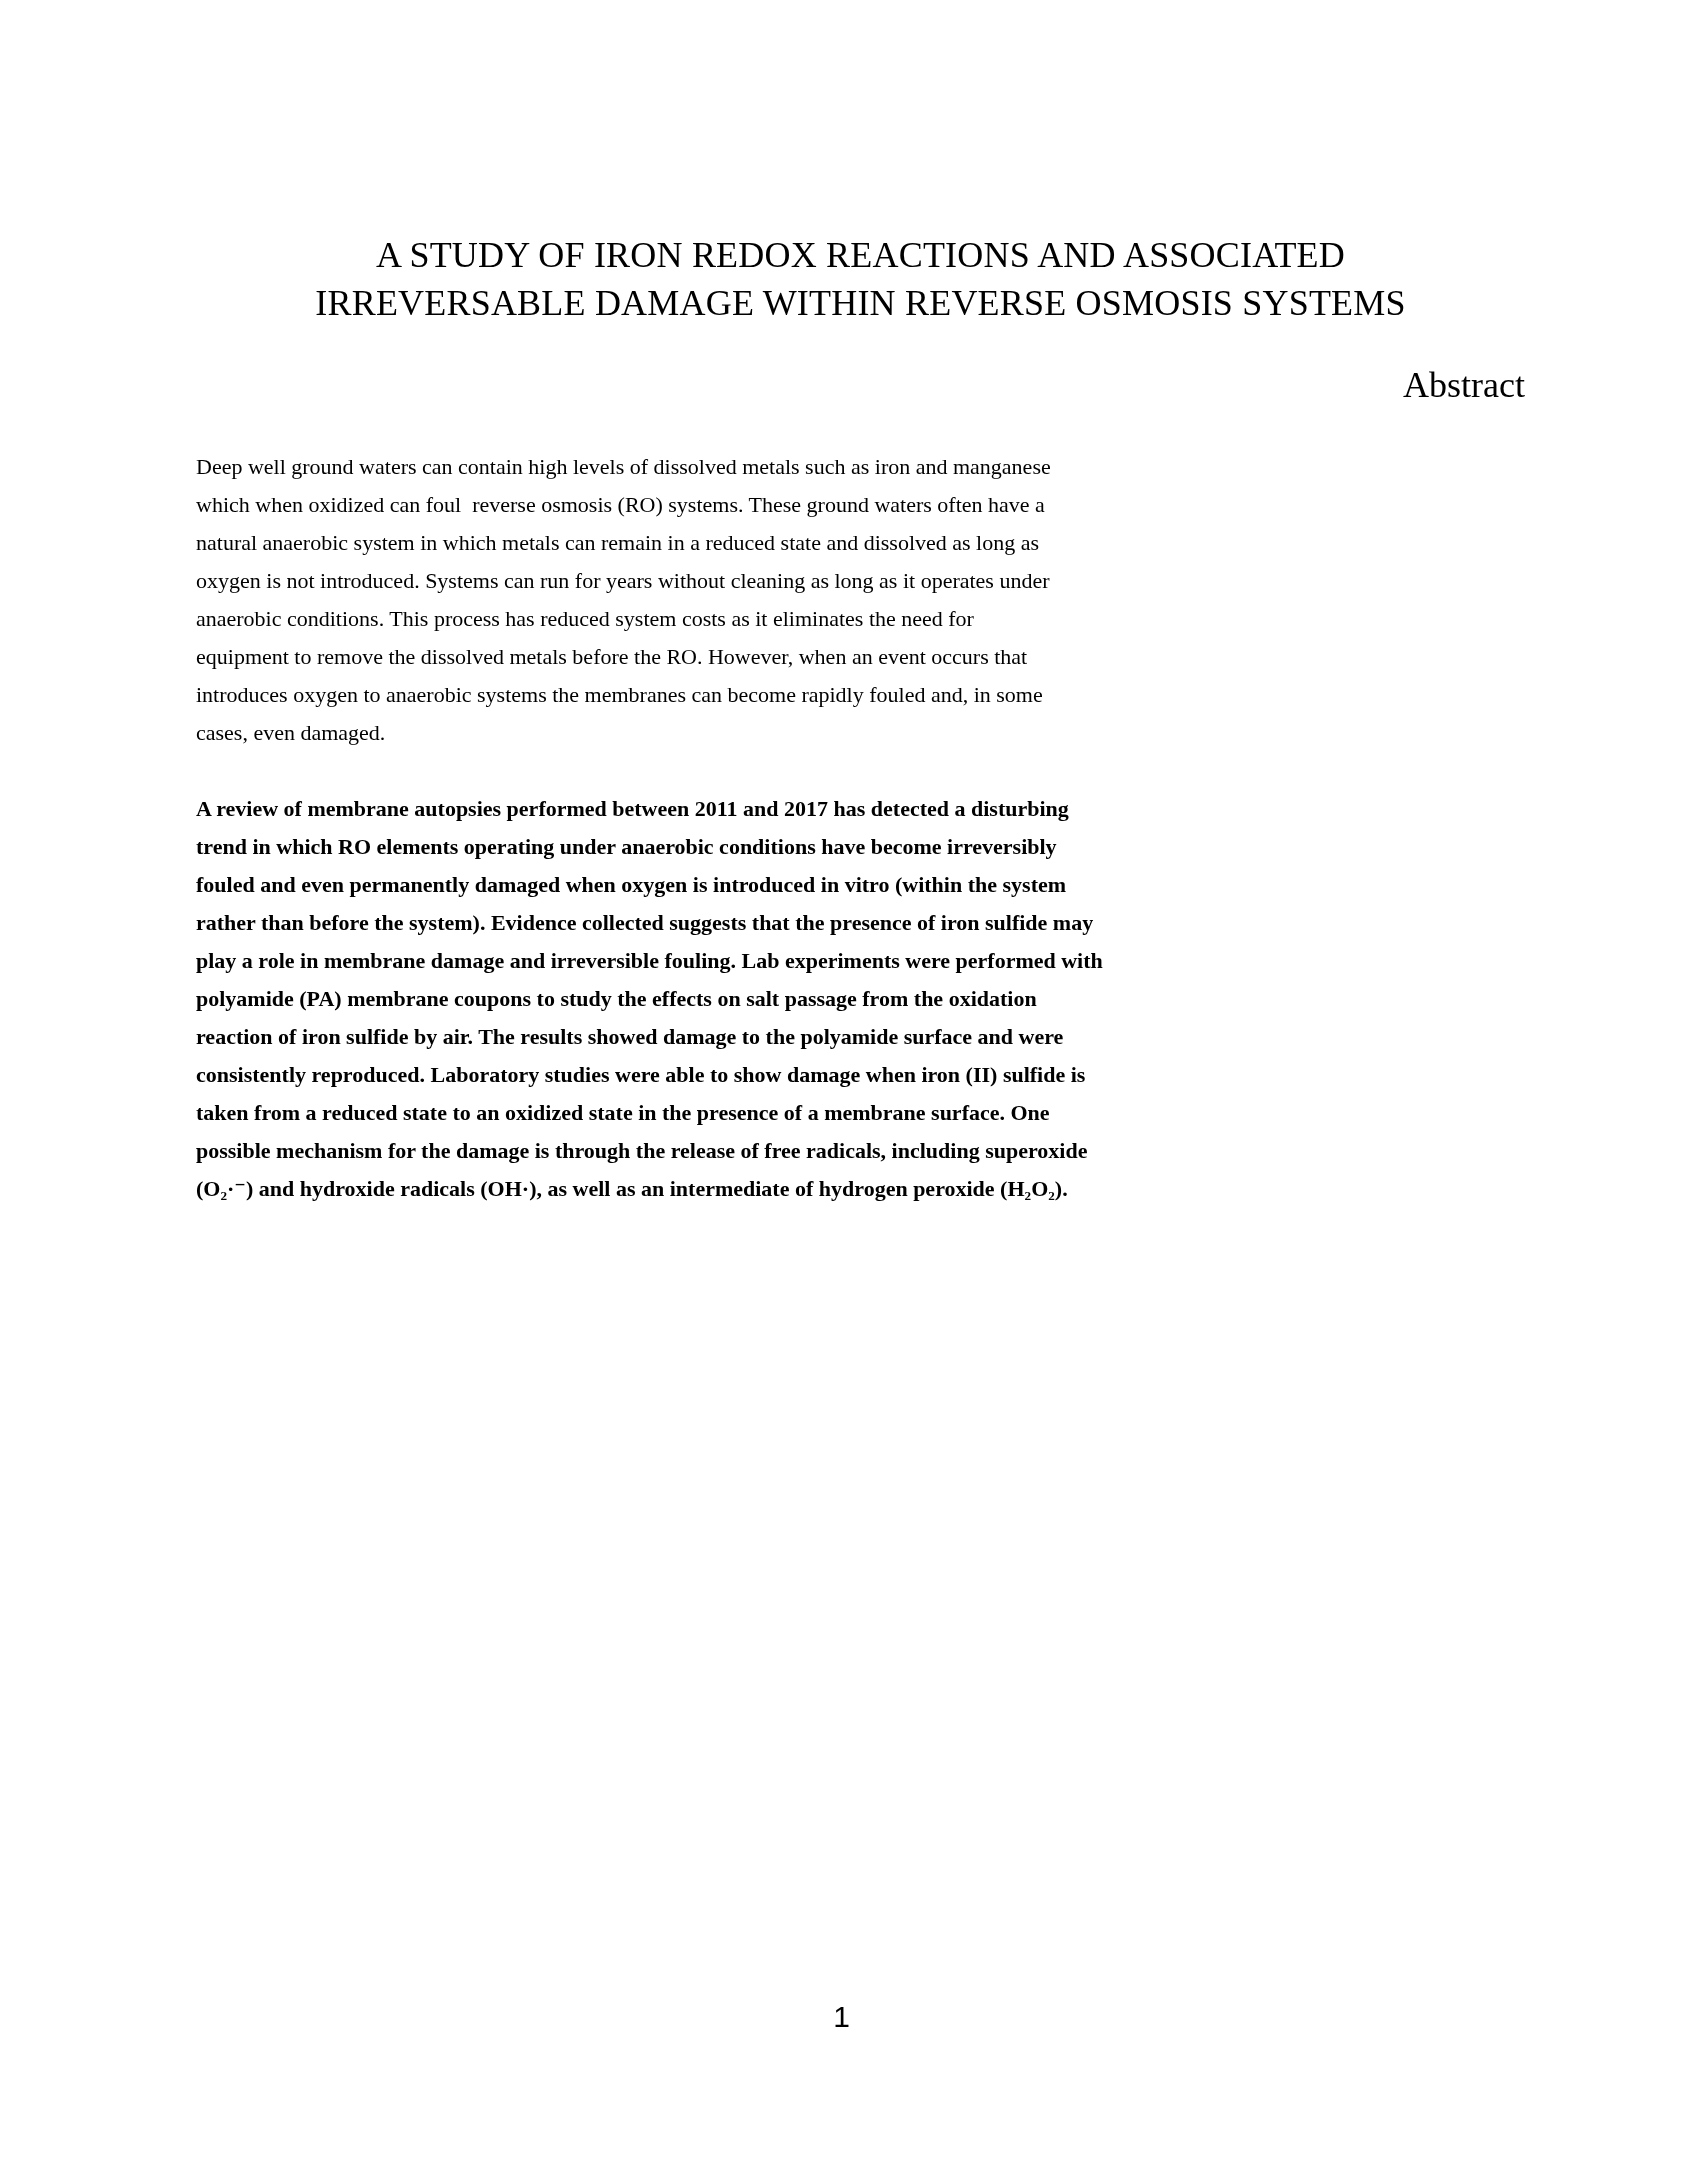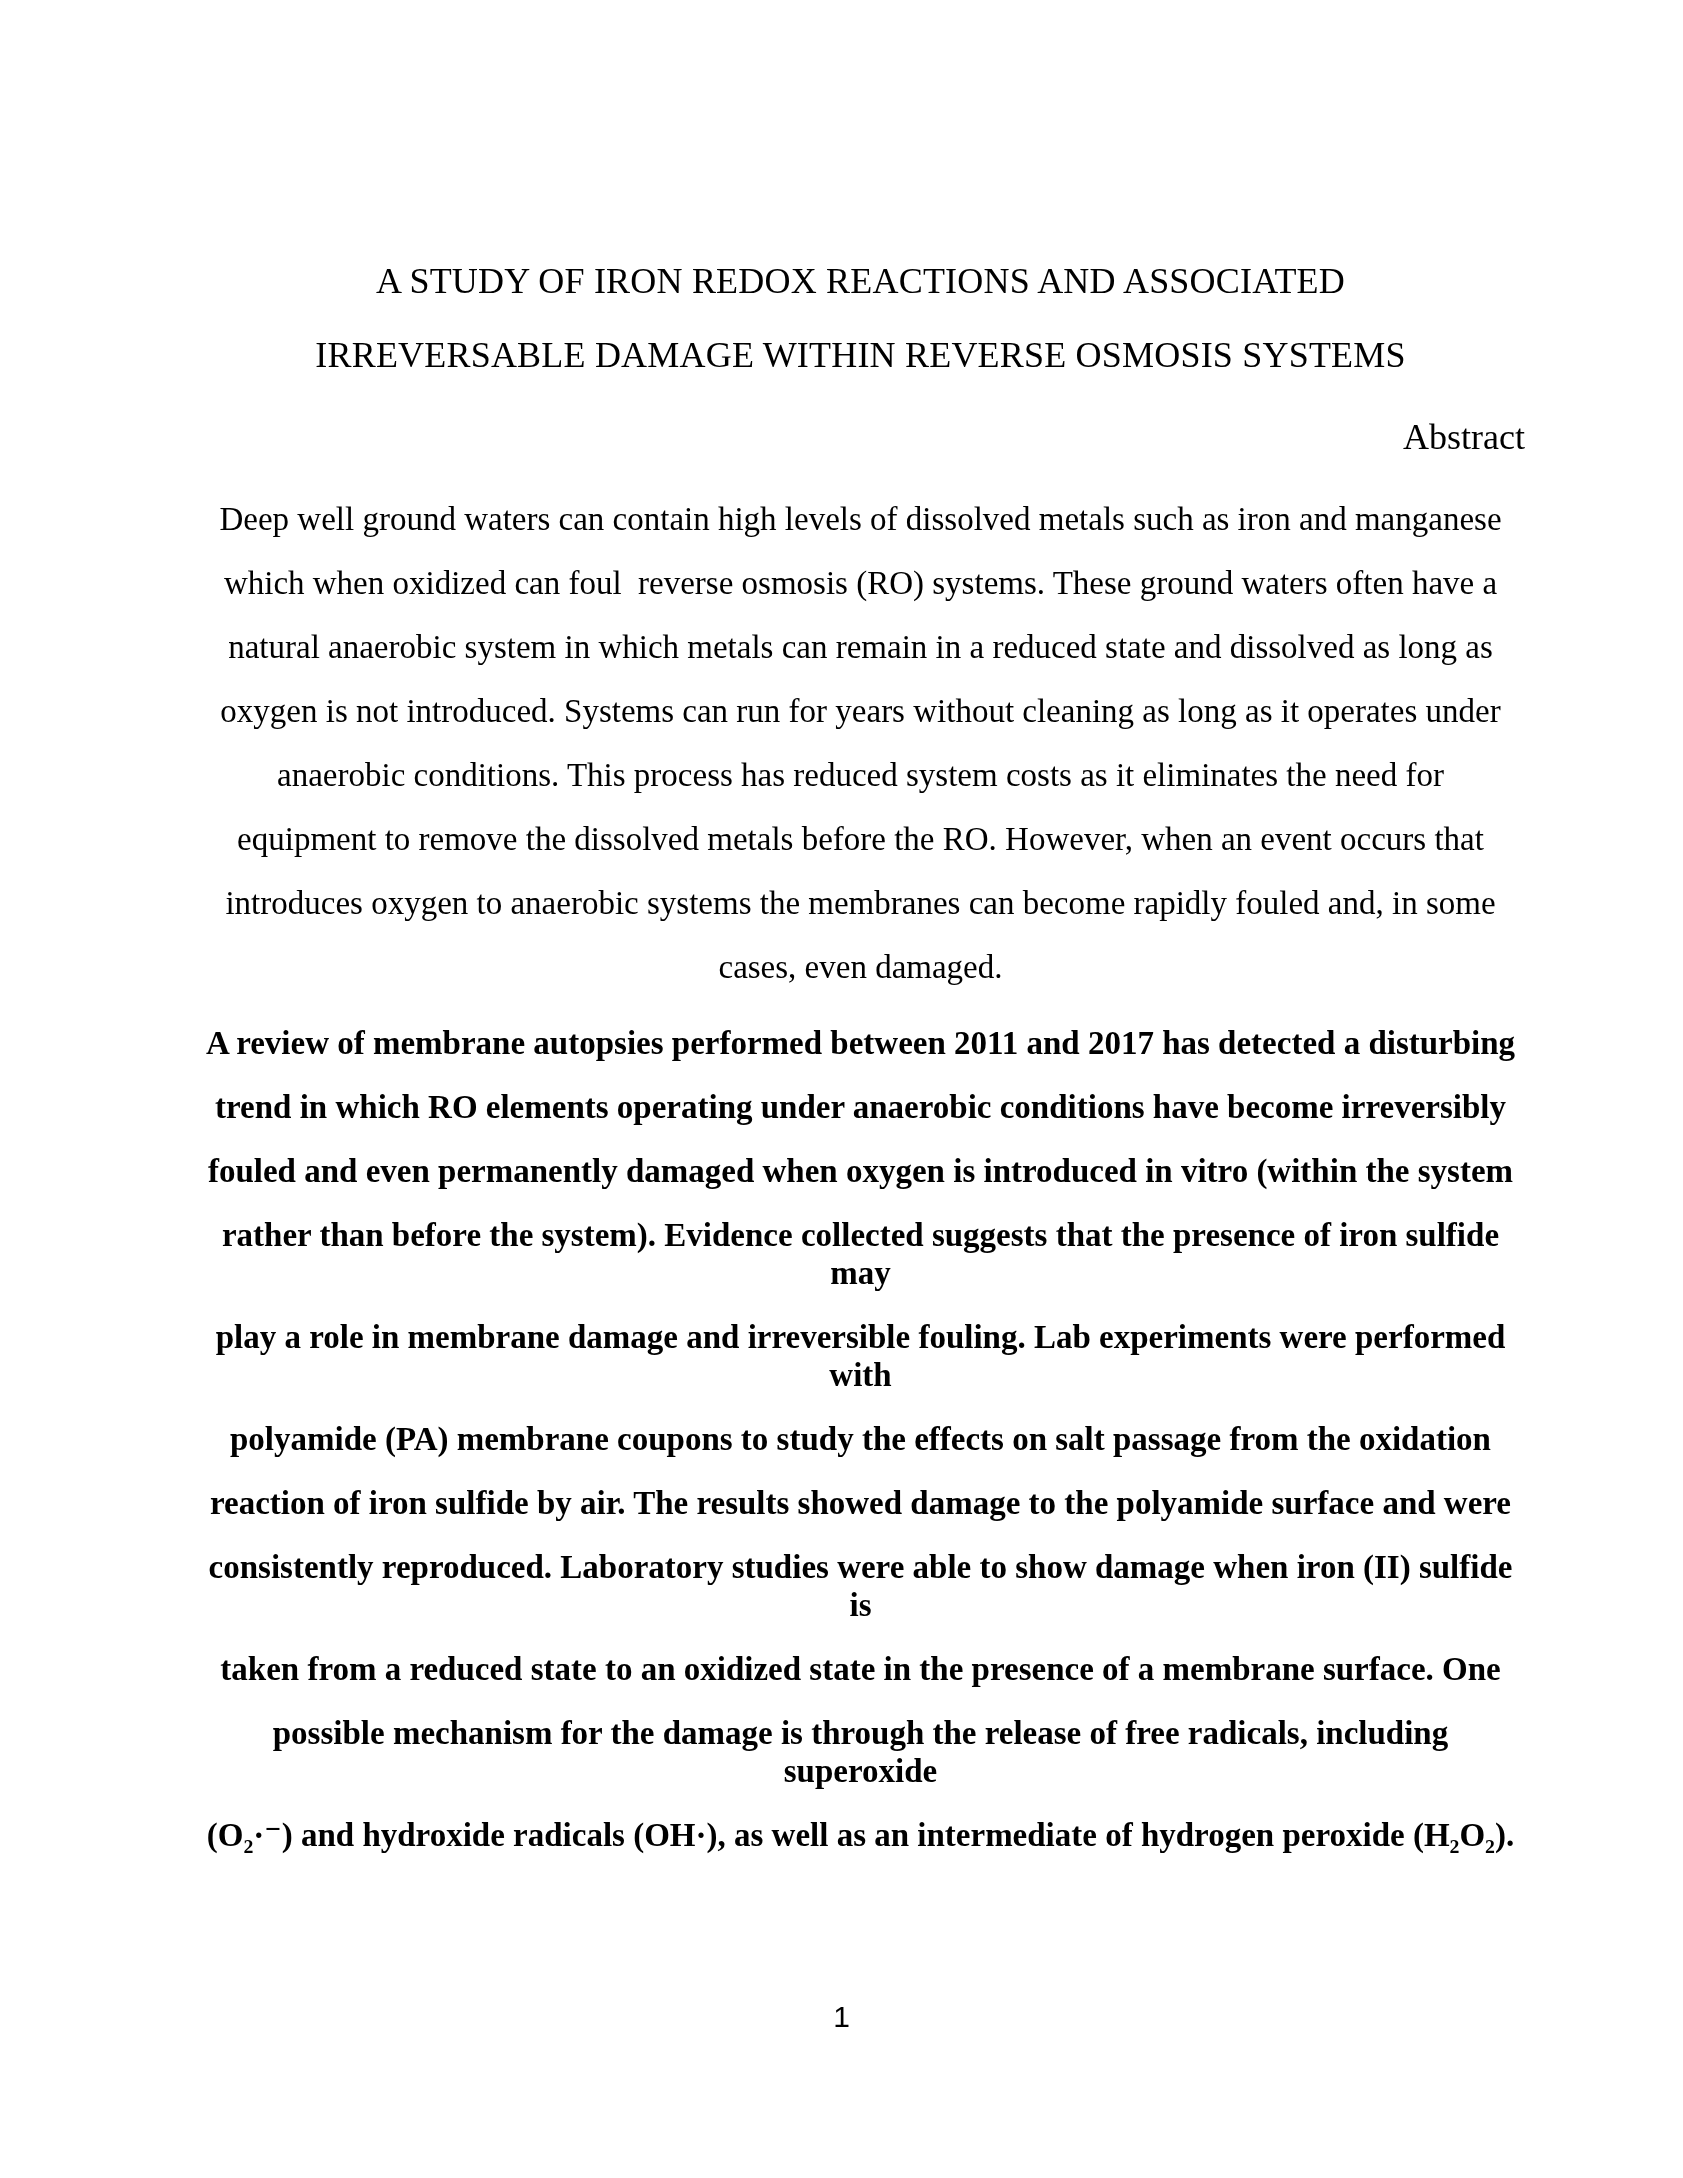--- a/index.html
+++ b/index.html
@@ -31,28 +31,28 @@
     letter-spacing: 0.2px;
     white-space: pre-wrap;
   }
   .section-heading {
     margin-top: 34px;
     font-size: 36px;
     line-height: 48px;
     text-align: right;
   }
   .para {
-    font-size: 33px;
+    font-size: 22px;
     line-height: 38px;
-    text-align: center;
+    text-align: left;
     white-space: pre-wrap;
   }
   .para-1 { margin-top: 39px; }
   .para-2 { margin-top: 38px; font-weight: bold; }
-  .line { white-space: pre-wrap; margin-top: 26px; }
+  .line { white-space: pre-wrap; }
   .page-number {
     position: absolute;
     left: 0;
     top: 2000px;
     width: 1683px;
     text-align: center;
     font-family: "Liberation Sans", "DejaVu Sans", sans-serif;
     font-size: 30px;
     line-height: 34px;
   }

